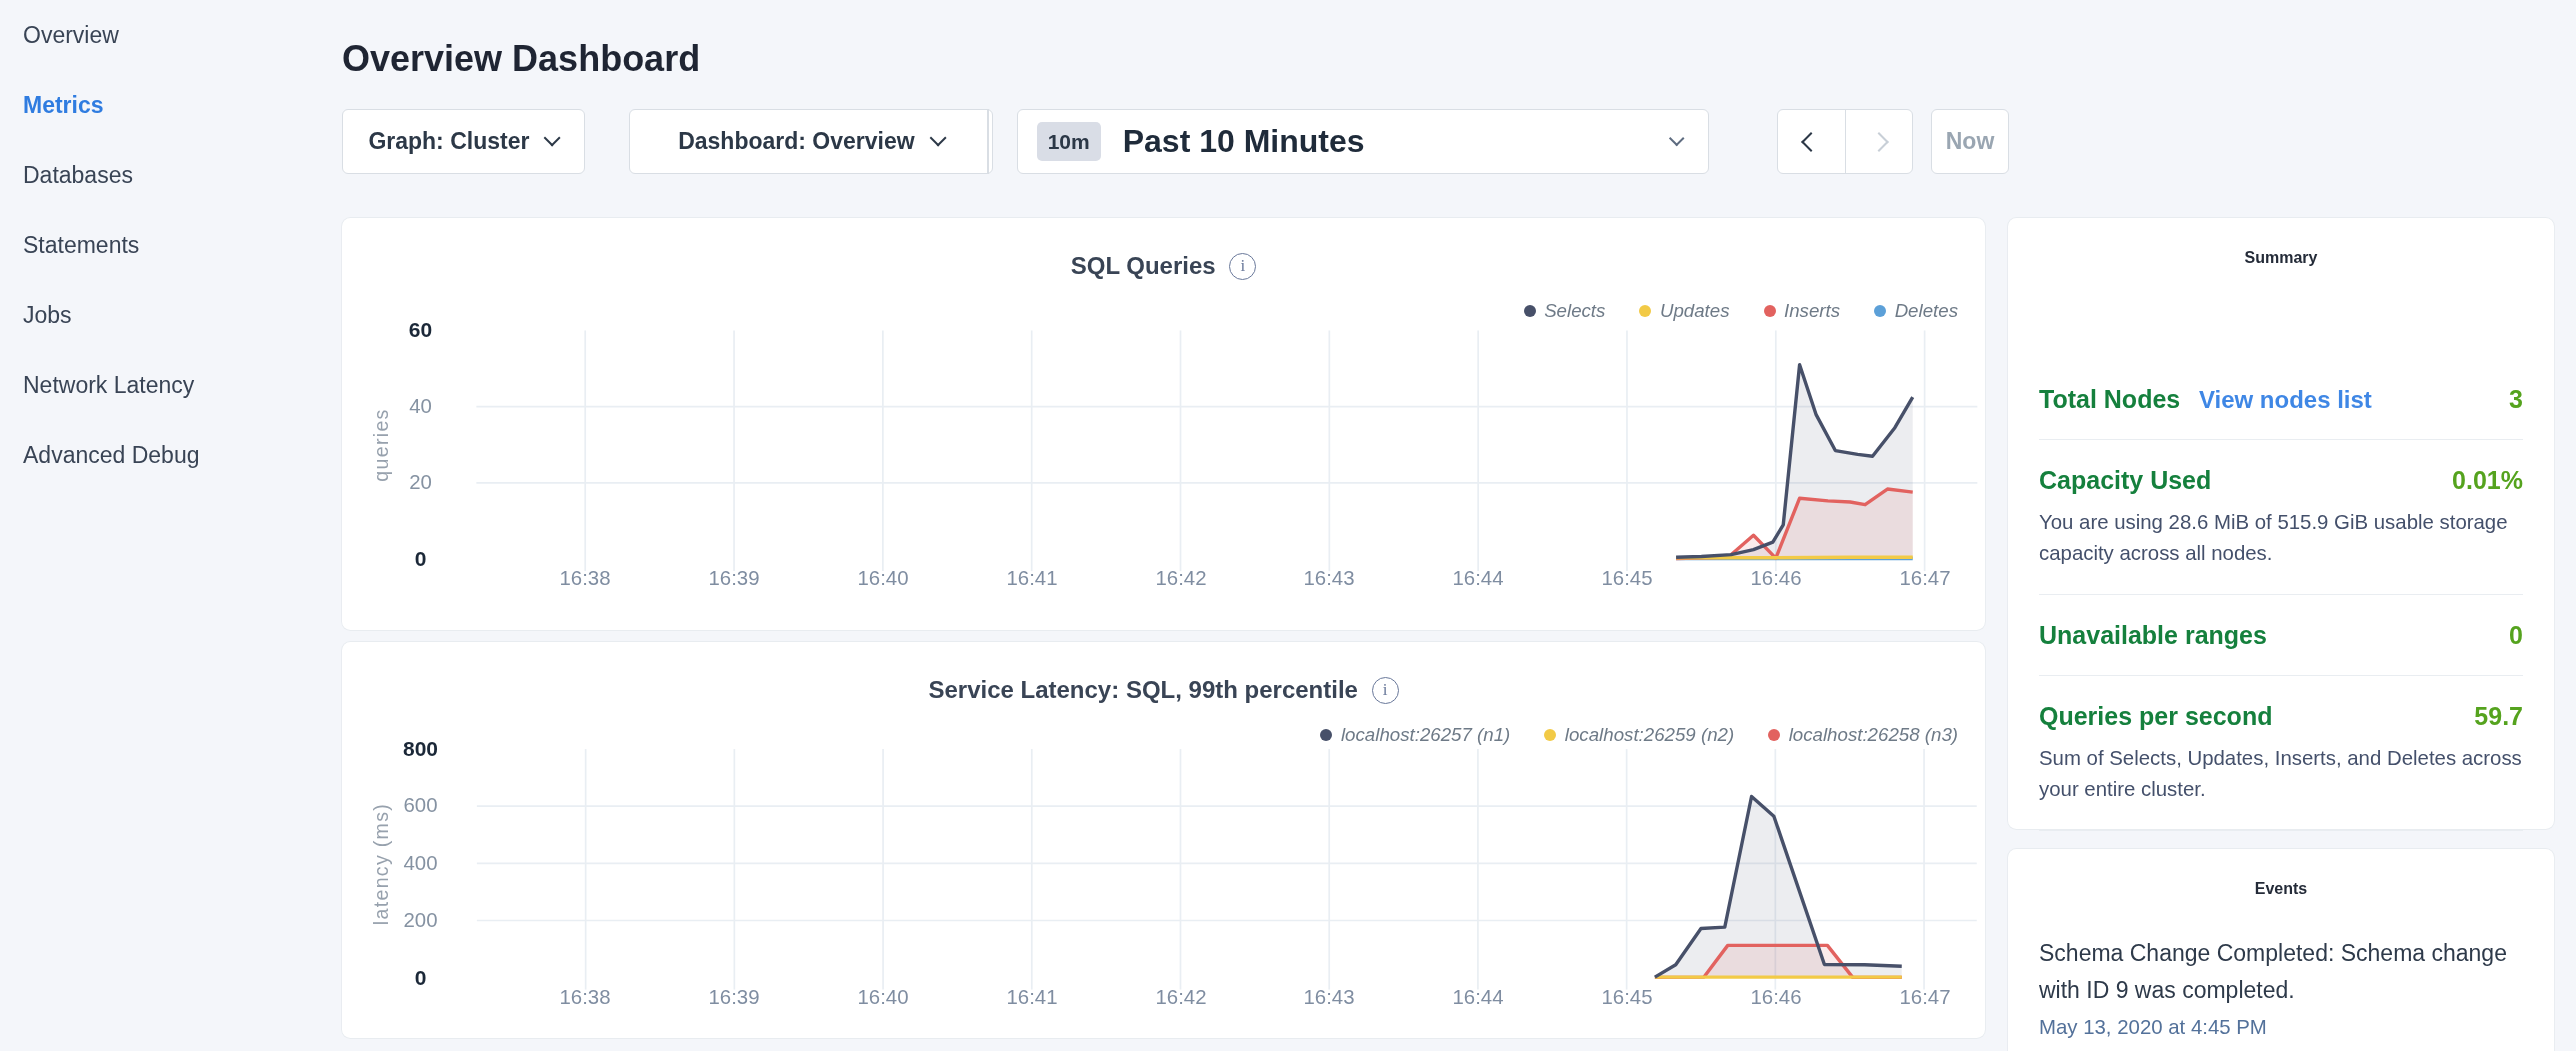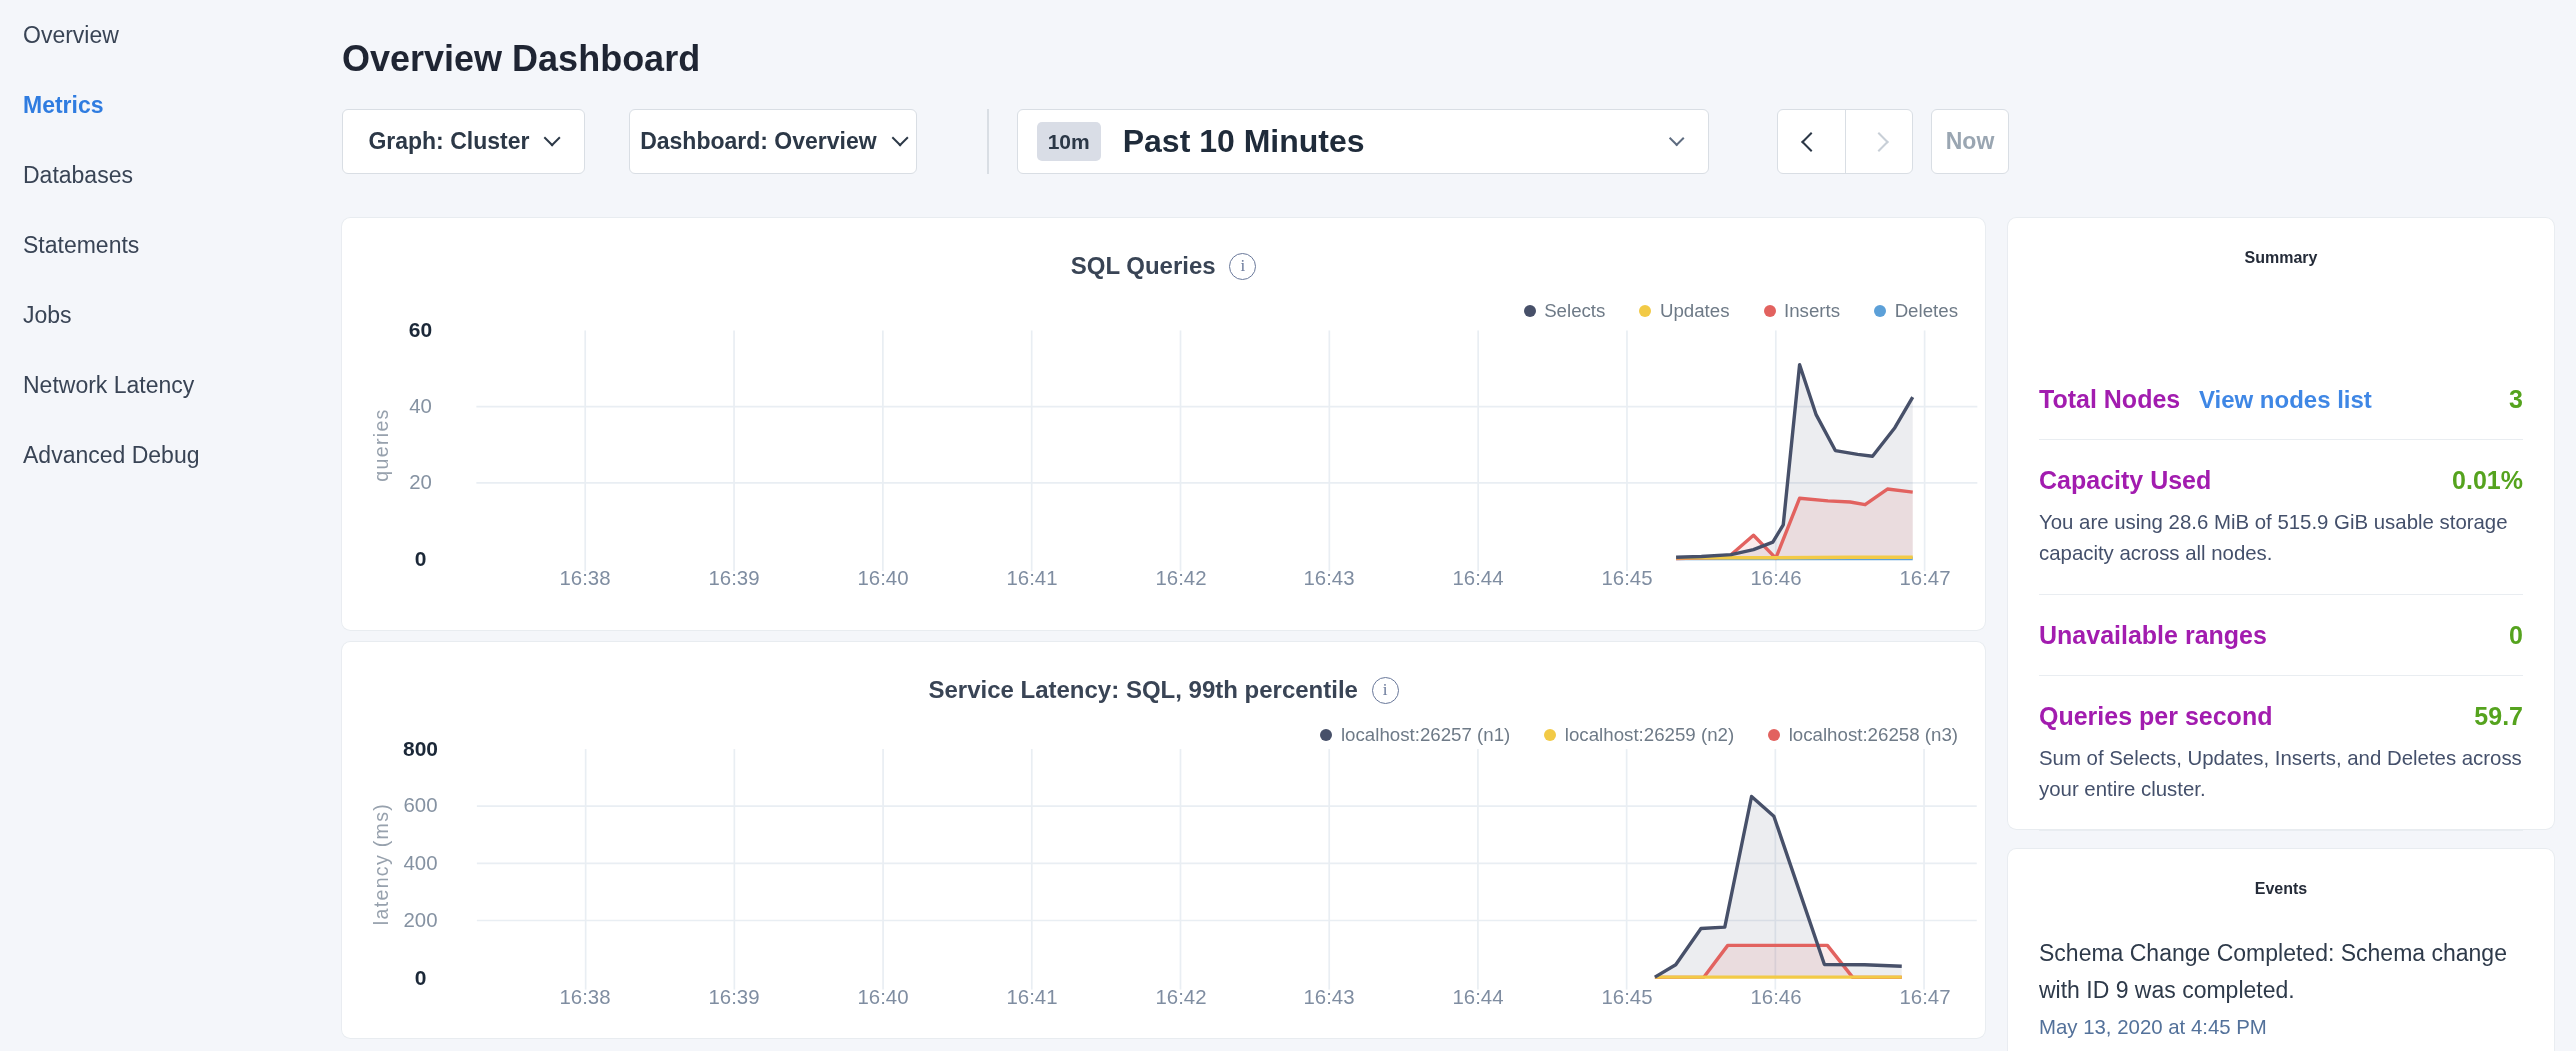--- a/index.html
+++ b/index.html
@@ -14,21 +14,21 @@
   
   .page-title{position:absolute;left:342px;top:13.6px;font-size:36px;font-weight:600;color:#1f2533;}
   .btn{position:absolute;top:109px;height:65px;background:#fff;border:1.7px solid #d9dee4;border-radius:6px;
        box-sizing:border-box;display:flex;align-items:center;justify-content:center;
        font-size:23px;font-weight:700;color:#2c3847;cursor:pointer;}
   .chev{display:inline-block;width:10.2px;height:10.2px;border-right:2.6px solid currentColor;border-bottom:2.6px solid currentColor;}
   .chev.down{transform:rotate(45deg);margin-top:-6px;}
   .chev.left{transform:rotate(135deg);}
   .chev.right{transform:rotate(-45deg);}
   #dd-graph{left:342px;width:243px;gap:17px;}
-  #dd-dashboard{left:629px;width:288px;gap:17px;}
+  #dd-dashboard{left:629px;width:364px;gap:17px;}
   .toolbar-divider{position:absolute;left:987px;top:109px;width:1.7px;height:65px;background:#d9dee4;}
   #time-picker{left:1017px;width:692px;justify-content:flex-start;padding-left:18.7px;}
   #time-picker .badge{background:#d9dde6;border-radius:5.1px;padding:7.7px 11px;font-size:21px;font-weight:700;color:#2c3847;}
   #time-picker .tp-label{margin-left:22px;font-size:32px;color:#1f2b3a;}
   #time-picker .chev{position:absolute;right:25.5px;color:#5e6c80;width:9.4px;height:9.4px;border-width:2.1px;}
   #arrow-group{left:1777px;width:136px;padding:0;}
   #arrow-group .half{flex:1;height:100%;display:flex;align-items:center;justify-content:center;cursor:pointer;}
   #arrow-group .half.prev{border-right:1.7px solid #d9dee4;color:#2c3847;}
   #arrow-group .half.next{color:#c8cfd7;}
   #arrow-group .chev{width:12px;height:12px;}
@@ -41,36 +41,36 @@
   #card-summary{left:2008px;top:218px;width:546px;height:611px;}
   #card-events{left:2008px;top:849px;width:546px;height:255px;}
 
   
   .chart-title{position:absolute;left:0;top:34px;width:100%;display:flex;align-items:center;justify-content:center;gap:13.6px;
                font-size:24px;font-weight:700;color:#394455;}
   .info-icon{width:27px;height:27px;border:1.7px solid #69789a;border-radius:50%;box-sizing:border-box;
              display:flex;align-items:center;justify-content:center;color:#69789a;
              font:400 17px "Liberation Serif",serif;cursor:pointer;}
   .legend{position:absolute;top:82px;right:27px;display:flex;gap:34px;font-size:18.7px;color:#6e7a87;align-items:center;}
-  .legend-item{display:flex;align-items:center;gap:8.5px;}
+  .legend-item{display:flex;align-items:center;gap:8.5px;font-style:italic;}
   .legend-dot{width:12px;height:12px;border-radius:50%;}
   .plot{position:absolute;left:0;top:0;}
   .ytick{position:absolute;width:119px;left:19px;text-align:center;font-size:20.4px;color:#8592a2;font-weight:500;}
   .ytick.strong{color:#1b2838;font-weight:700;font-size:21px;}
   .xtick{position:absolute;transform:translateX(-50%);font-size:20.4px;color:#7f8da1;}
   .axis-title{position:absolute;left:39px;transform:translate(-50%,-50%) rotate(-90deg);white-space:nowrap;
               font-size:19.6px;letter-spacing:1.3px;color:#97a1ad;}
 
   
   .panel-title{text-align:center;font-size:16px;font-weight:700;color:#242b38;padding-top:31px;}
   .sum-body{padding:0 31px;margin-top:92px;}
   .sum-group{border-bottom:1.7px solid #e9edf1;padding:25.5px 0;}
   .sum-group:last-child{border-bottom:none;}
   .sum-row{display:flex;align-items:baseline;}
-  .sum-label{font-size:25px;font-weight:700;color:#a21caf;}
+  .sum-label{font-size:25px;font-weight:700;color:#15803d;}
   .sum-link{margin-left:18.7px;font-size:24px;font-weight:600;color:#3f87e5;cursor:pointer;}
   .sum-value{margin-left:auto;font-size:25px;font-weight:700;color:#55a31e;}
   .sum-subtext{margin-top:12px;font-size:20.4px;line-height:31px;color:#44506b;}
 
   
   .events-body{padding:0 31px;margin-top:37px;}
   .event-msg{font-size:23px;line-height:37px;color:#2e3a4a;}
   .event-time{margin-top:6.8px;font-size:20.4px;color:#53719a;}
 </style>
 </head>

